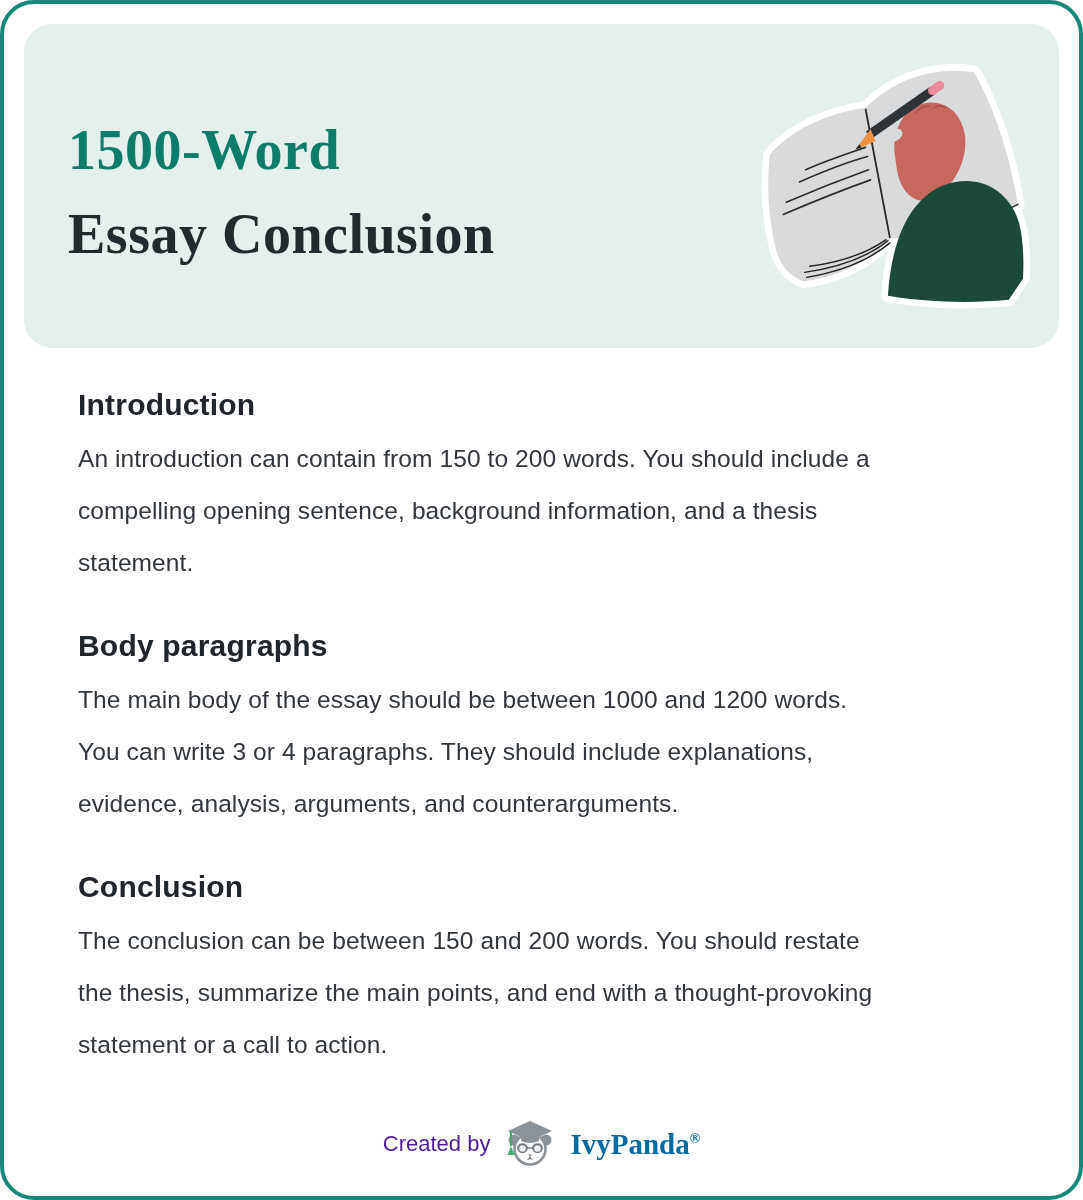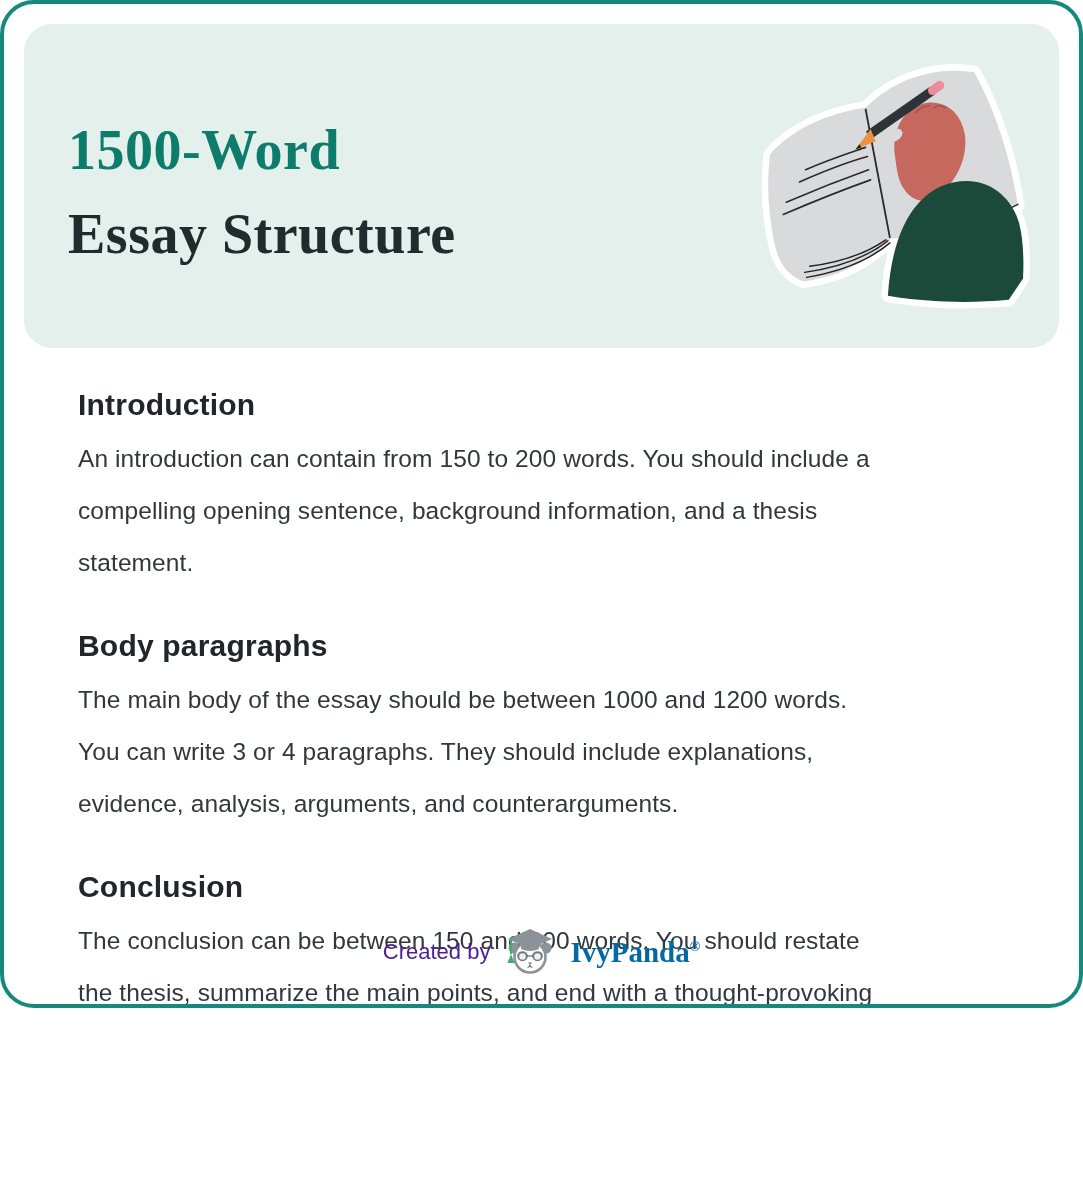--- a/index.html
+++ b/index.html
@@ -3,21 +3,21 @@
 <meta charset="utf-8">
 <style>
   * { box-sizing: border-box; margin: 0; padding: 0; }
   html, body { background: #ffffff; }
   body {
     width: 1083px; height: 1200px;
     font-family: "Liberation Sans", sans-serif;
     overflow: hidden;
   }
   .card {
-    width: 1083px; height: 1008px;
+    width: 1083px; height: 1200px;
     background: #ffffff;
     border: 4px solid #16897a;
     border-radius: 34px;
     position: relative;
     overflow: hidden;
   }
   .header {
     position: absolute;
     left: 20px; top: 20px;
     width: 1035px; height: 324px;
@@ -84,21 +84,21 @@
   .brand-name sup { font-size: 14px; vertical-align: super; }
 </style>
 </head>
 <body>
 
 <div class="card">
 
   <div class="header">
     <div class="title-block">
       <div class="title-line1">1500-Word</div>
-      <div class="title-line2">Essay Structure</div>
+      <div class="title-line2">Essay Conclusion</div>
     </div>
 
     <svg class="illus" viewBox="0 0 300 250" aria-hidden="true">
       <g>
 
         <g fill="#ffffff" stroke="#ffffff" stroke-width="13" stroke-linejoin="round">
           <path d="M121 47 C85 52 48 68 27 93 C23 125 26 158 33 187 C38 204 47 213 60 218 C95 213 124 199 146 176 C138 135 130 88 121 47 Z"></path>
           <path d="M121 47 C150 18 190 6 228 12 C250 52 264 98 271 143 C232 162 186 172 146 176 C138 135 130 88 121 47 Z"></path>
           <path d="M143 232 C146 185 160 140 196 124 C232 110 262 128 272 160 C276 175 277 195 276 215 L262 236 C220 240 180 238 143 232 Z"></path>
         </g>

